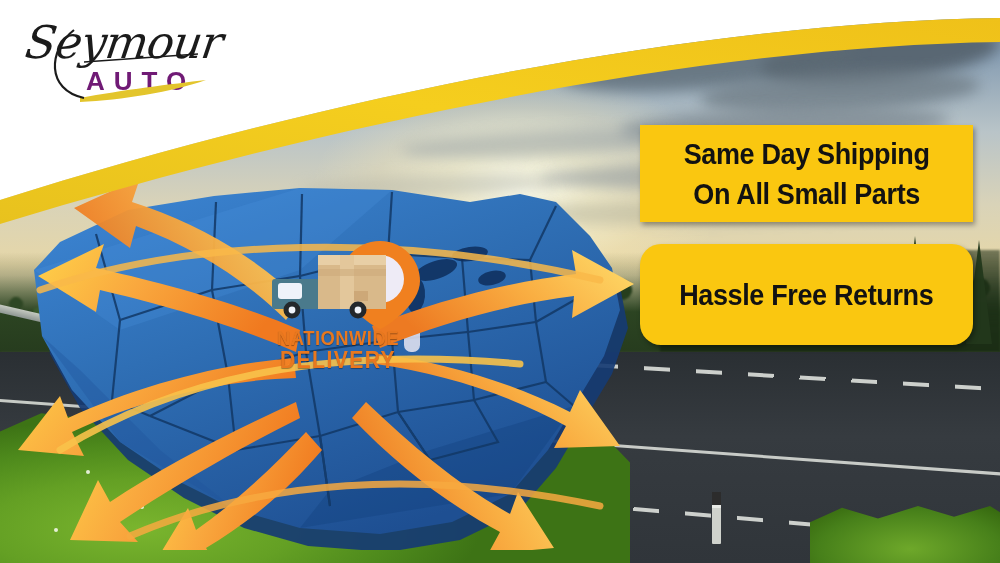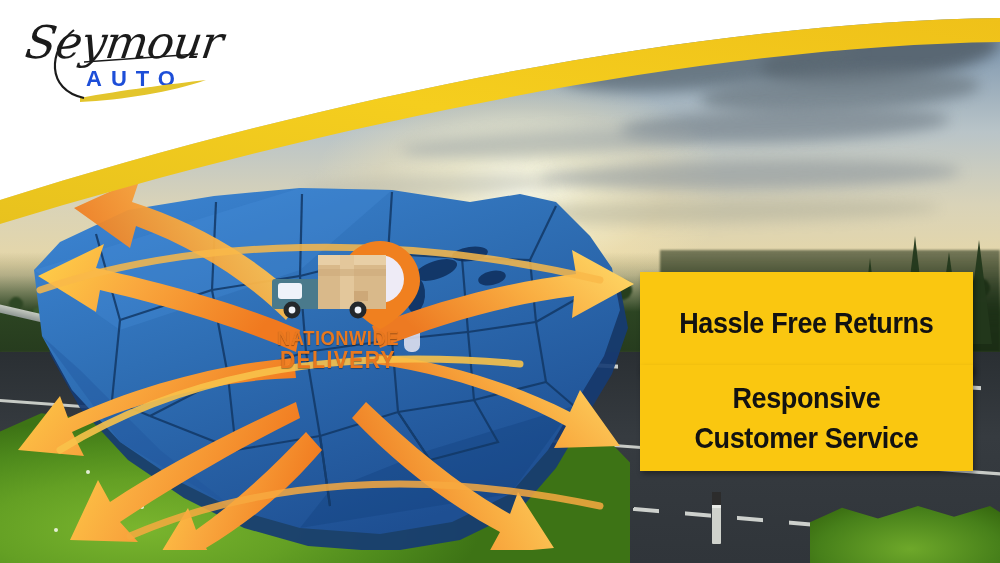--- a/index.html
+++ b/index.html
@@ -233,23 +233,23 @@
     color: #1b1b1b;
     letter-spacing: -1px;
     transform: skewX(-8deg);
     white-space: nowrap;
   }
   .logo-auto {
     position: absolute;
     left: 64px; top: 56px;
     font-family: "Liberation Sans", sans-serif;
     font-weight: bold;
-    font-size: 22px;
+    font-size: 26px;
     letter-spacing: 9px;
-    color: #1d4ed8;
+    color: #701a75;
     white-space: nowrap;
   }
 
   
   .map-wrap {
     position: absolute;
     left: 0px; top: 150px;
     width: 660px; height: 400px;
   }
 
@@ -291,21 +291,21 @@
     color: #121212;
     font-family: "Liberation Sans", sans-serif;
     font-weight: bold;
     font-size: 30px;
     line-height: 40px;
     letter-spacing: -.4px;
     transform: scaleX(.9);
     white-space: pre-line;
   }
   #feature-0 { top: 125px; height: 97px; }
-  #feature-1 { top: 272px; height: 101px; }
+  #feature-1 { top: 244px; height: 101px; border-radius: 21px; }
   #feature-2 { top: 365px; height: 106px; }
 </style>
 </head>
 <body>
 
 <div id="banner">
 
   <div class="photo">
     <div class="sky"></div>
     <div class="rays"></div>
@@ -495,21 +495,21 @@
   <div class="logo">
     <div class="logo-script">Seymour</div>
     <div class="logo-auto">AUTO</div>
     <svg width="200" height="95" style="position:absolute;left:0;top:0;pointer-events:none;">
       <path d="M58 88 C100 80 150 74 184 70 C150 82 100 90 58 92 Z" fill="#E3C52C"></path>
       <path d="M52 20 C26 40 24 80 62 88" stroke="#1b1b1b" stroke-width="2.2" fill="none"></path>
       <path d="M62 52 L176 44" stroke="#1b1b1b" stroke-width="1.6" fill="none"></path>
     </svg>
   </div>
 
+  <div class="feature" id="feature-0">
+    <div class="feature-text">Same Day Shipping
+On All Small Parts</div>
+  </div>
   <div class="feature" id="feature-1">
     <div class="feature-text">Hassle Free Returns</div>
   </div>
-  <div class="feature" id="feature-2">
-    <div class="feature-text">Responsive
-Customer Service</div>
-  </div>
 
 </div>
 
 </body></html>

